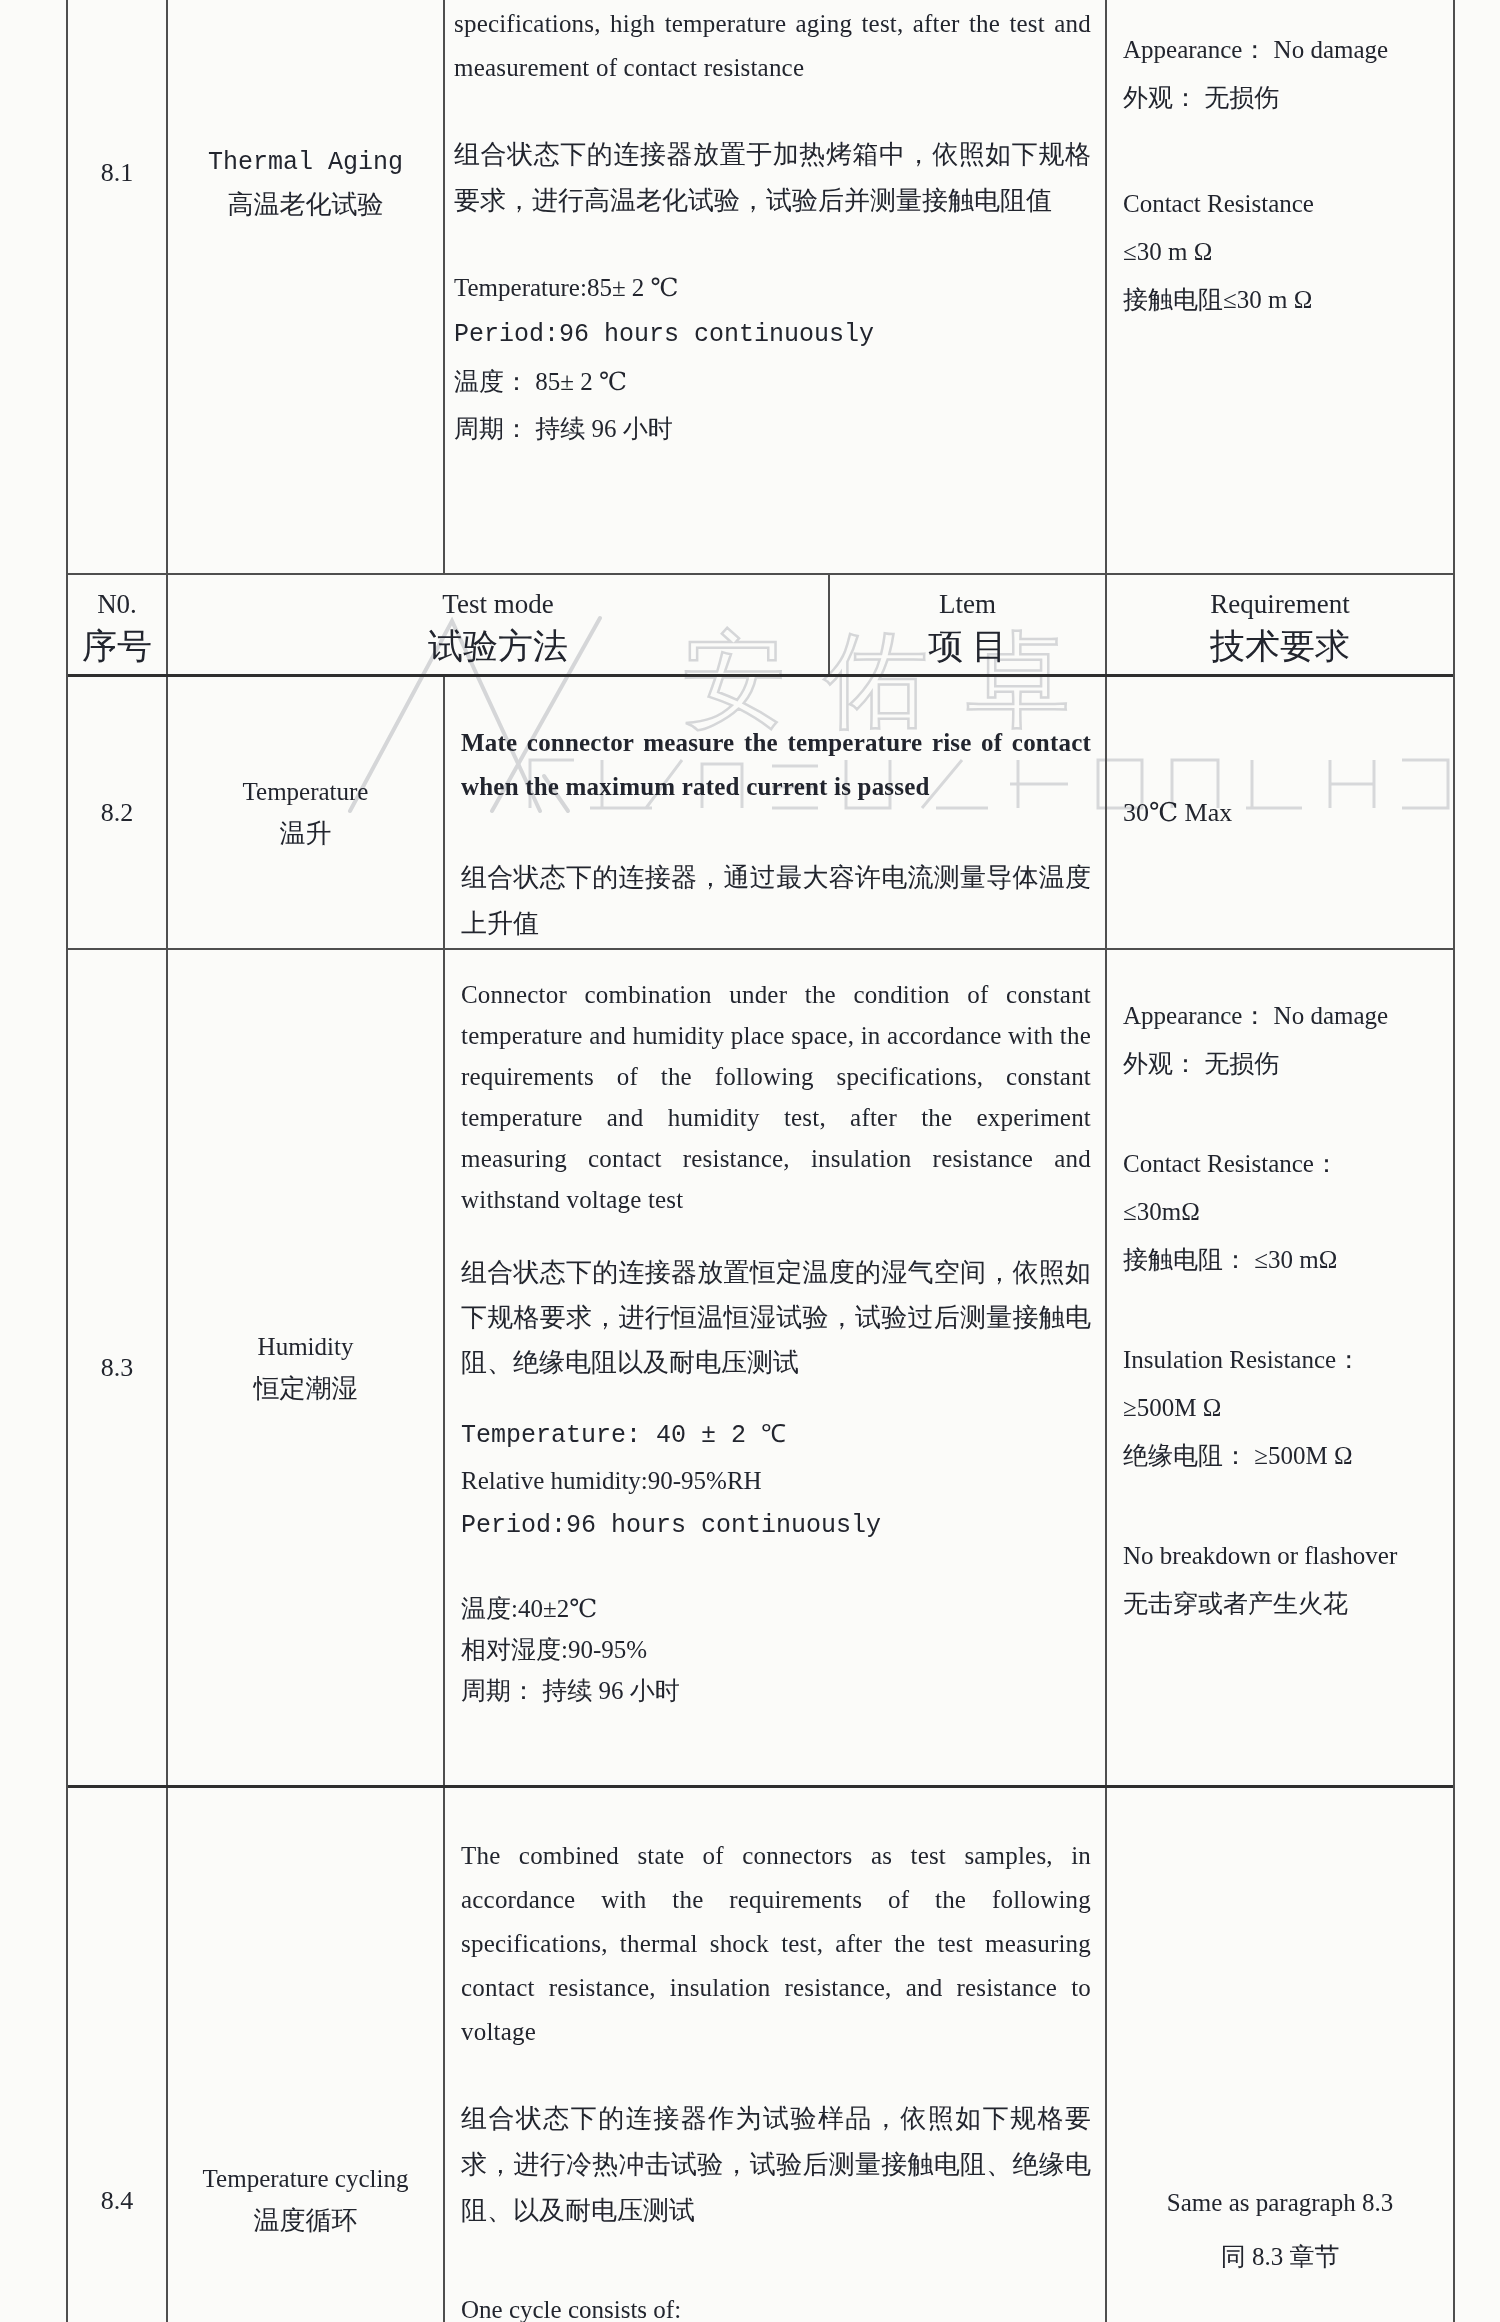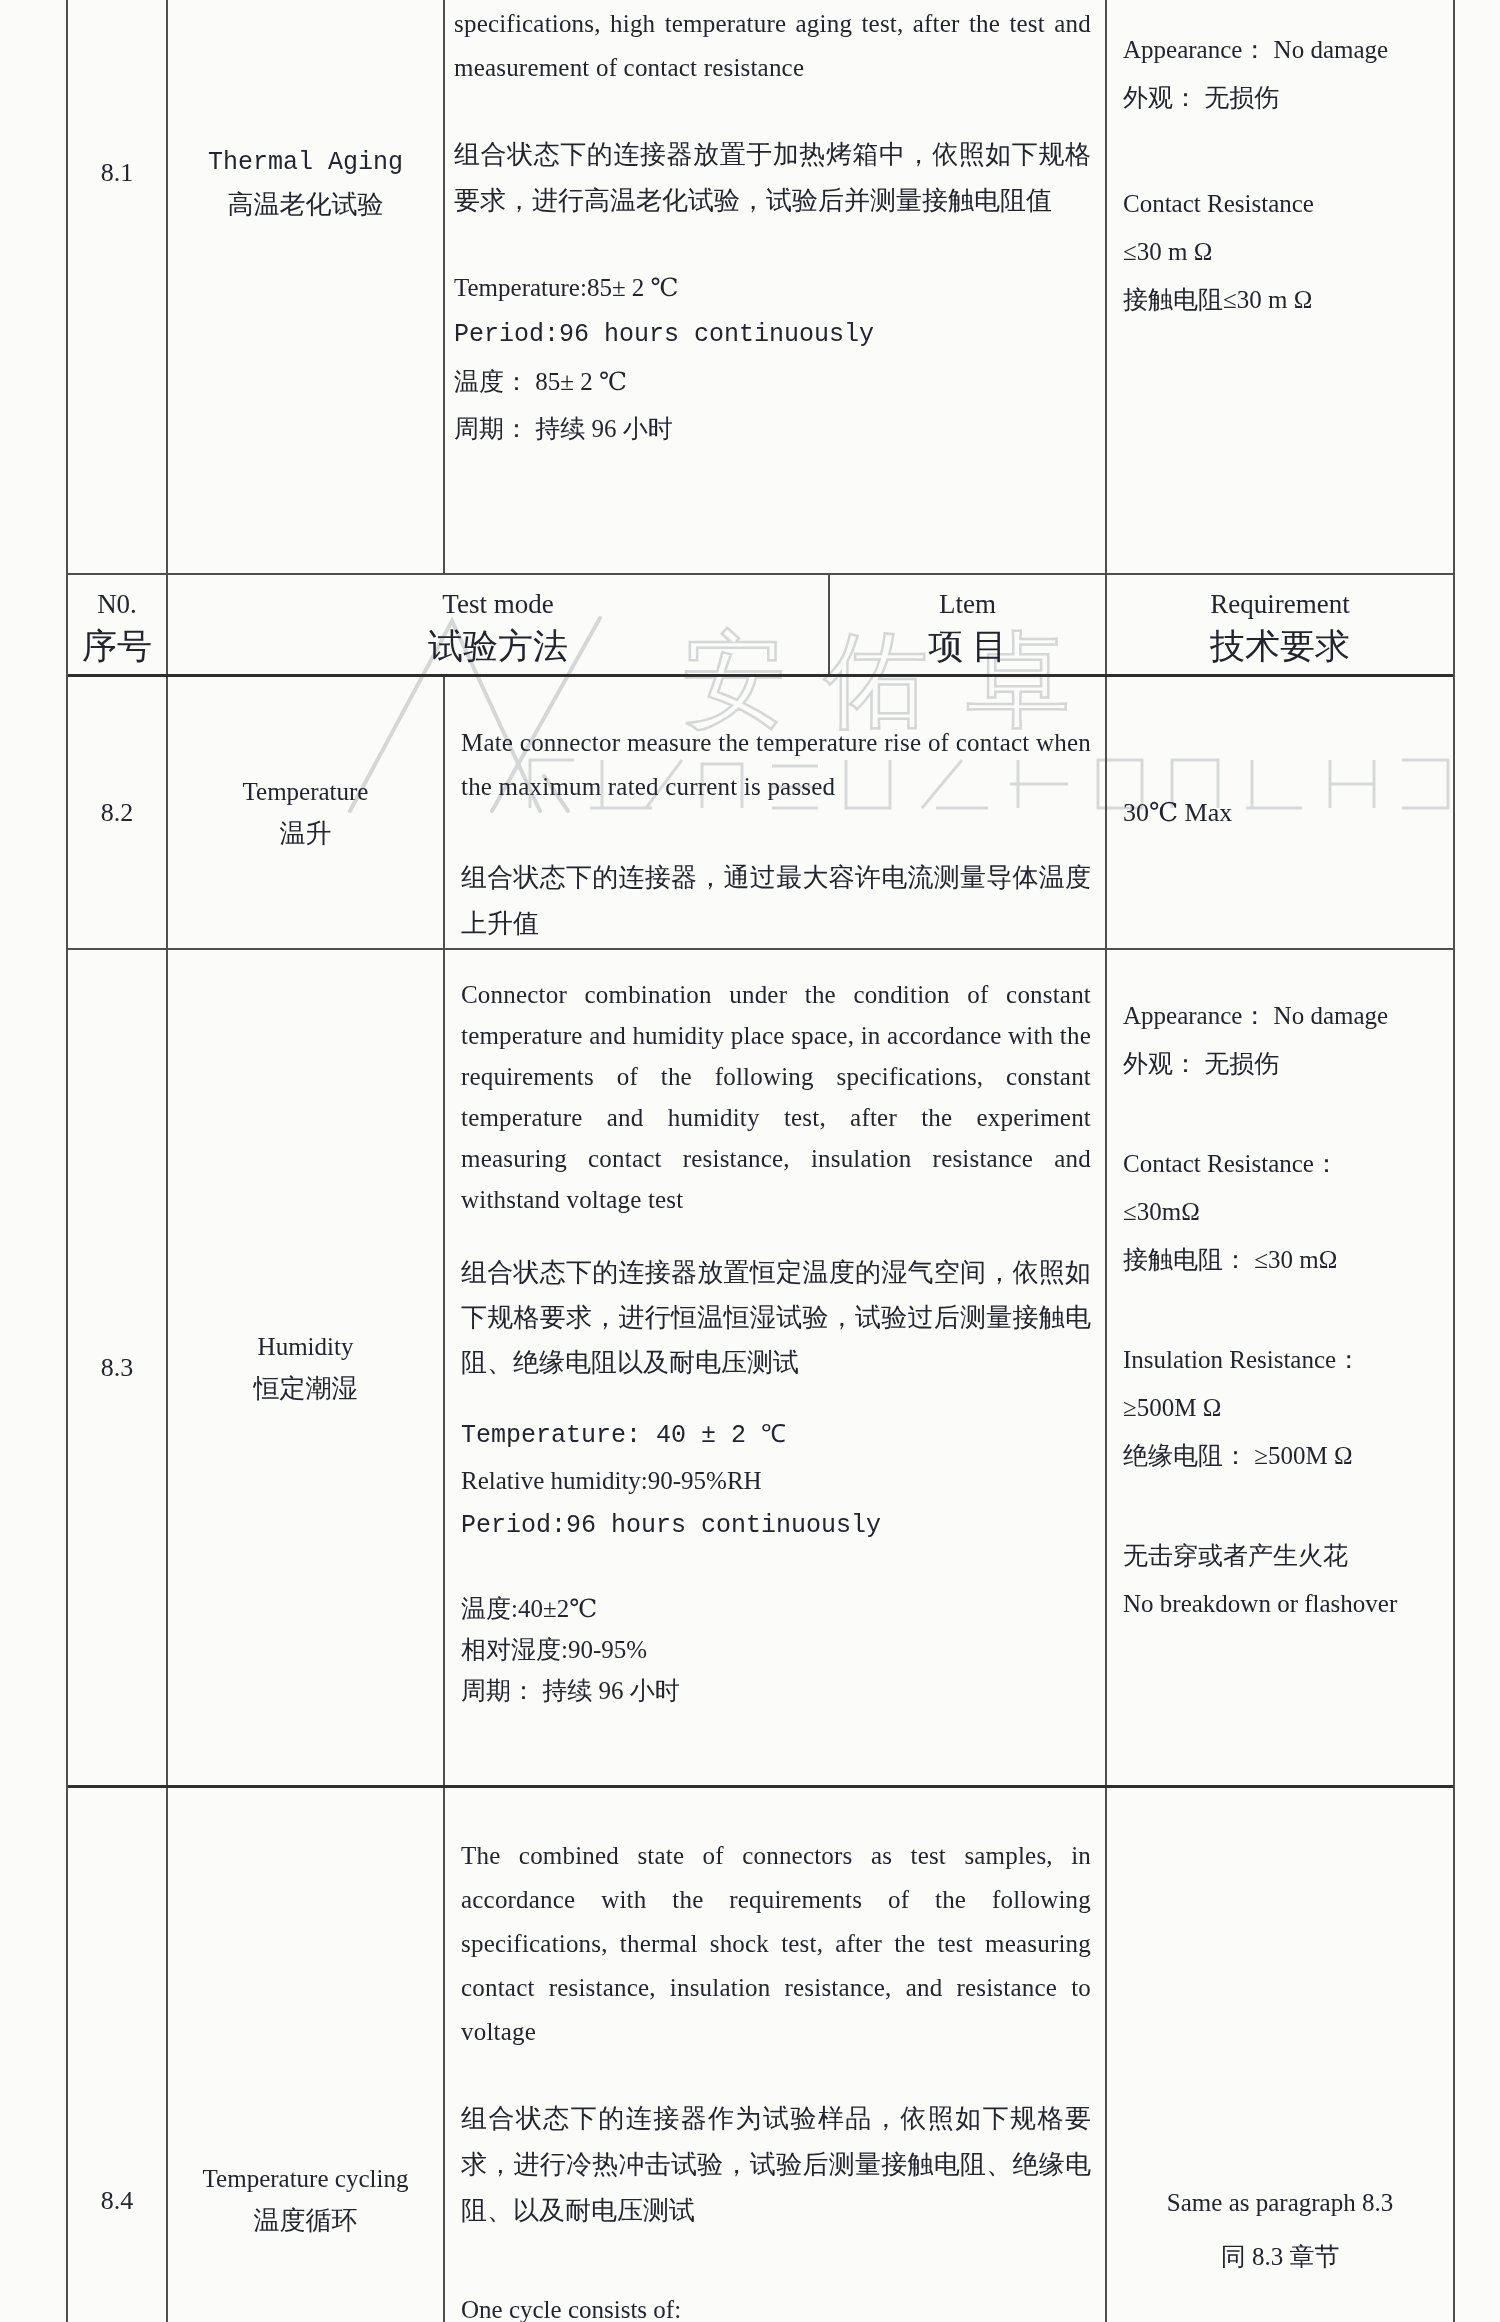--- a/index.html
+++ b/index.html
@@ -61,21 +61,21 @@
   .r81 .c2{padding-top:142px;}
   .r81 .test{padding-top:2px;padding-left:9px;}
   .r81 .p-en{margin-bottom:42px;}
   .r81 .p-zh{margin-bottom:40px;}
   .r81 .req{padding-top:26px;}
   .r81 .grp-1{margin-bottom:58px;}
 
   
   .r82 .c1,.r82 .c2{display:flex;flex-direction:column;justify-content:center;align-items:center;}
   .r82 .test{padding-top:44px;}
-  .r82 .p-en{margin-bottom:46px;}
+  .r82 .p-en{margin-bottom:46px;font-weight:bold;}
   .r82 .c4{display:flex;align-items:center;}
   .r82 .req div{font-size:26px;}
 
   
   .r83 .c1,.r83 .c2{display:flex;flex-direction:column;justify-content:center;align-items:center;}
   .r83 .test{padding-top:24px;}
   .r83 .p-en{line-height:41px;margin-bottom:30px;}
   .r83 .p-zh{line-height:45px;margin-bottom:28px;}
   .r83 .spec-a div{line-height:45px;}
   .r83 .spec-a{margin-bottom:40px;}
@@ -216,22 +216,22 @@
           <div>Contact Resistance：</div>
           <div>≤30mΩ</div>
           <div>接触电阻： ≤30 mΩ</div>
         </div>
         <div class="grp">
           <div>Insulation Resistance：</div>
           <div>≥500M Ω</div>
           <div>绝缘电阻： ≥500M Ω</div>
         </div>
         <div class="grp">
+          <div>No breakdown or flashover</div>
           <div>无击穿或者产生火花</div>
-          <div>No breakdown or flashover</div>
         </div>
       </div>
     </div>
 
     <div class="row r84">
       <div class="cell c1">
         <div class="no-label">8.4</div>
       </div>
       <div class="cell c2">
         <div class="item-en">Temperature cycling</div>

